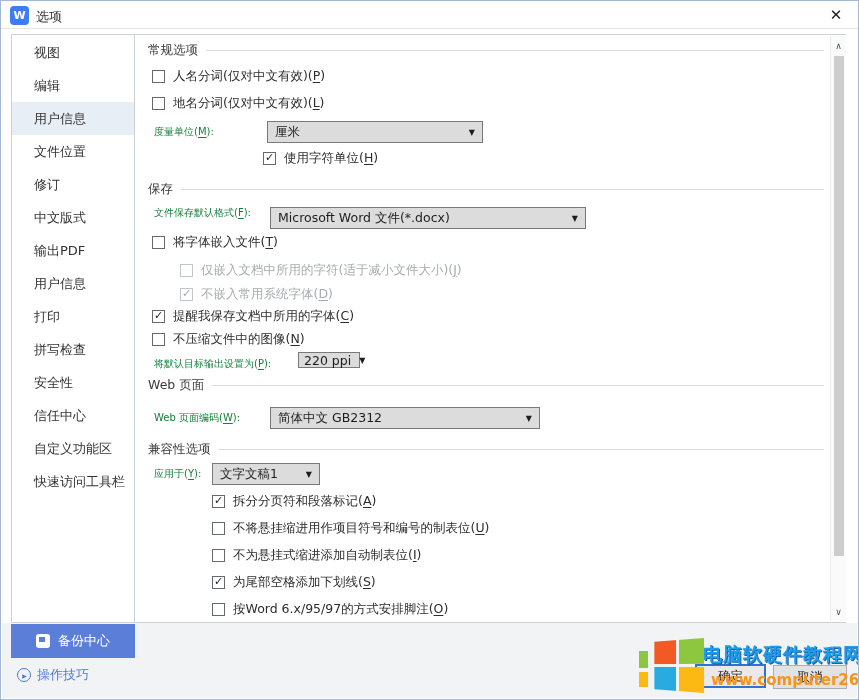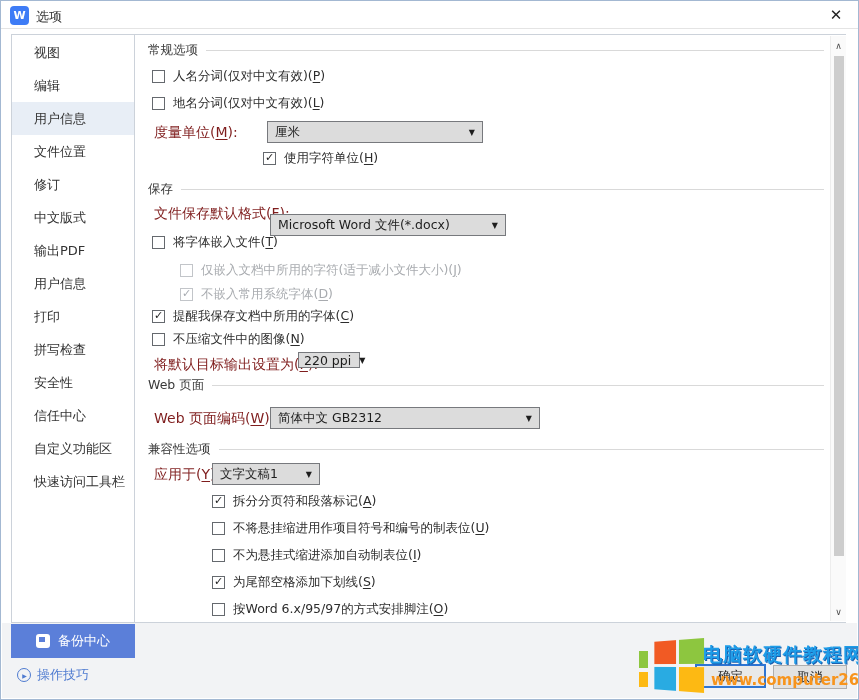--- a/index.html
+++ b/index.html
@@ -24,21 +24,21 @@
   .sec { position:absolute; left:12px; width:676px; display:flex; align-items:center; gap:8px; font-size:12.5px; color:#3a3a3a; white-space:nowrap; }
   .sec .line { flex:1; height:1px; background:#d9d9d9; }
 
   .cb-row { position:absolute; display:flex; align-items:center; gap:8px; height:16px; font-size:12.5px; color:#2d2d2d; white-space:nowrap; }
   .cb { width:13px; height:13px; flex:none; background:#fff; border:1px solid #65696e; display:flex; align-items:center; justify-content:center; font-size:11px; line-height:1; color:#1d1d1d; }
   .cb .mark { display:none; margin-top:-1px; }
   .cb[data-checked="true"] .mark { display:block; }
   .cb-row[data-disabled="true"] .cb { border-color:#c2c5c9; color:#a6aab0; }
   .cb-row[data-disabled="true"] .lbl { color:#a8abaf; }
 
-  .flabel { position:absolute; font-size:14px; color:#7f1d1d; white-space:nowrap; line-height:22px; }
+  .flabel { position:absolute; font-size:10px; color:#15803d; white-space:nowrap; line-height:22px; }
   .dd { position:absolute; height:22px; background:#dcdcdc; border:1px solid #77797d; display:flex; align-items:center; justify-content:space-between; padding:0 7px; font-size:12.5px; color:#1d1d1d; white-space:nowrap; cursor:default; }
   .dd .arr { font-size:8px; color:#1d1d1d; margin-left:8px; }
   u { text-underline-offset:2px; }
 
   
   .scrollbar { position:absolute; left:694px; top:1px; width:16px; height:585px; background:#fafafa; border-left:1px solid #ededed; }
   .sb-arrow { position:absolute; left:0; width:100%; height:15px; display:flex; align-items:center; justify-content:center; font-size:9px; color:#4d4d4d; }
   .sb-up { top:2px; } .sb-down { bottom:2px; }
   .sb-thumb { position:absolute; left:3px; top:20px; width:10px; height:500px; background:#cdcdcd; }
 
@@ -124,21 +124,21 @@
           </span>
         <span class="lbl">使用字符单位(<u>H</u>)</span>
       </div>
 
       <div class="sec" style="top:146px">
         <span>保存</span>
           <span class="line"></span>
       </div>
 
       <div class="flabel" style="left:18px;top:167px">文件保存默认格式(<u>F</u>):</div>
-      <div class="dd" style="left:134px;top:179px;width:236px">
+      <div class="dd" style="left:134px;top:172px;width:316px">
         <span>Microsoft Word 文件(*.docx)</span>
         <span class="arr">▼</span>
       </div>
 
       <div class="cb-row" style="left:16px;top:199px">
         <span class="cb" data-checked="false"></span>
         <span class="lbl">将字体嵌入文件(<u>T</u>)</span>
       </div>
 
       <div class="cb-row" style="left:44px;top:227px" data-disabled="true">

